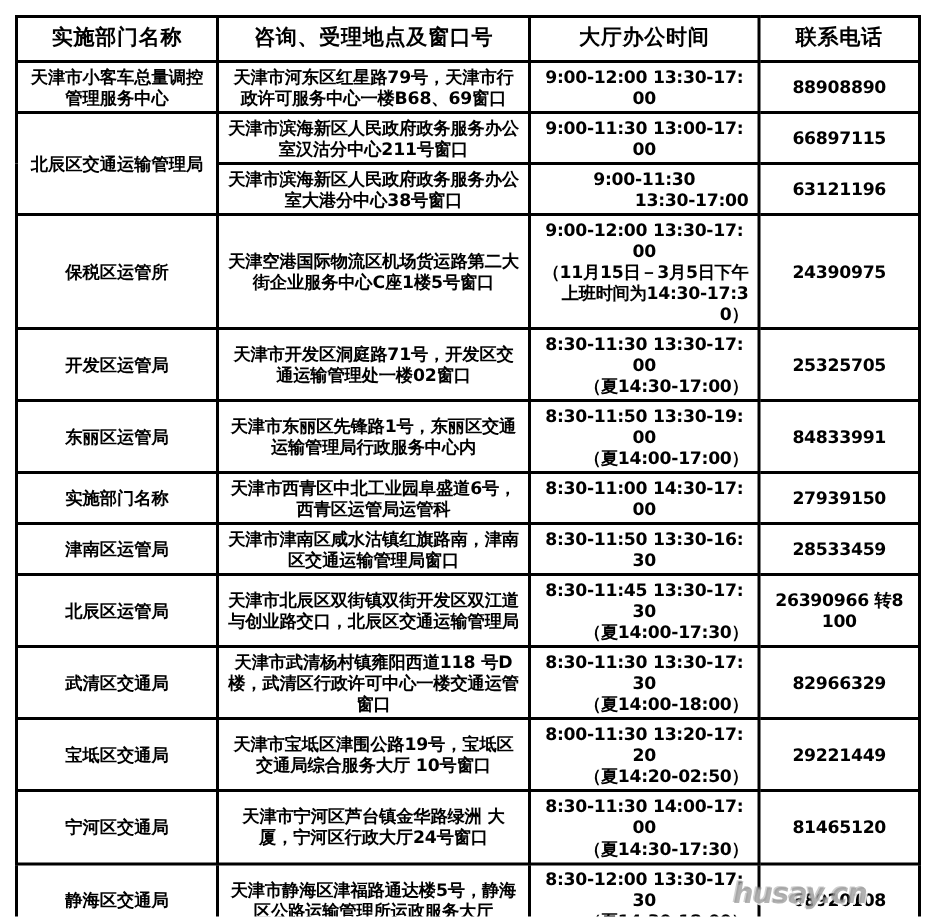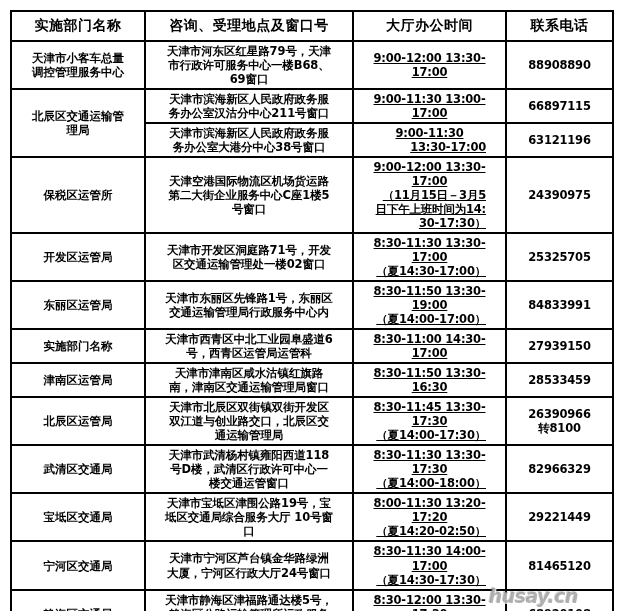--- a/index.html
+++ b/index.html
@@ -24,21 +24,21 @@
     position: absolute;
     left: 10px;
     top: 10px;
     width: 602px;
     border-collapse: collapse;
     table-layout: fixed;
     background: #fff;
   }
   table.info-table td, table.info-table th {
     border: 2px solid #000000;
-    padding: 2px 19px;
+    padding: 2px 6px;
     text-align: center;
     vertical-align: middle;
     font-size: 11.5px;
     line-height: 1.22;
     color: #000;
     font-weight: bold;
     word-break: break-all;
   }
   table.info-table thead th {
     font-size: 14px;
@@ -56,21 +56,20 @@
     font-size: 11.5px;
     line-height: 1.24;
     letter-spacing: -0.1px;
     margin-top: 44px;
   }
   td.hours {
     font-size: 10.5px;
     line-height: 1.45;
     font-weight: bold;
     letter-spacing: -0.2px;
-    text-decoration: underline;
   }
   td.hours .sub {
     display: block;
     text-align: right;
   }
   td.phone {
     font-size: 11px;
     letter-spacing: -0.2px;
   }
   td.dept {

